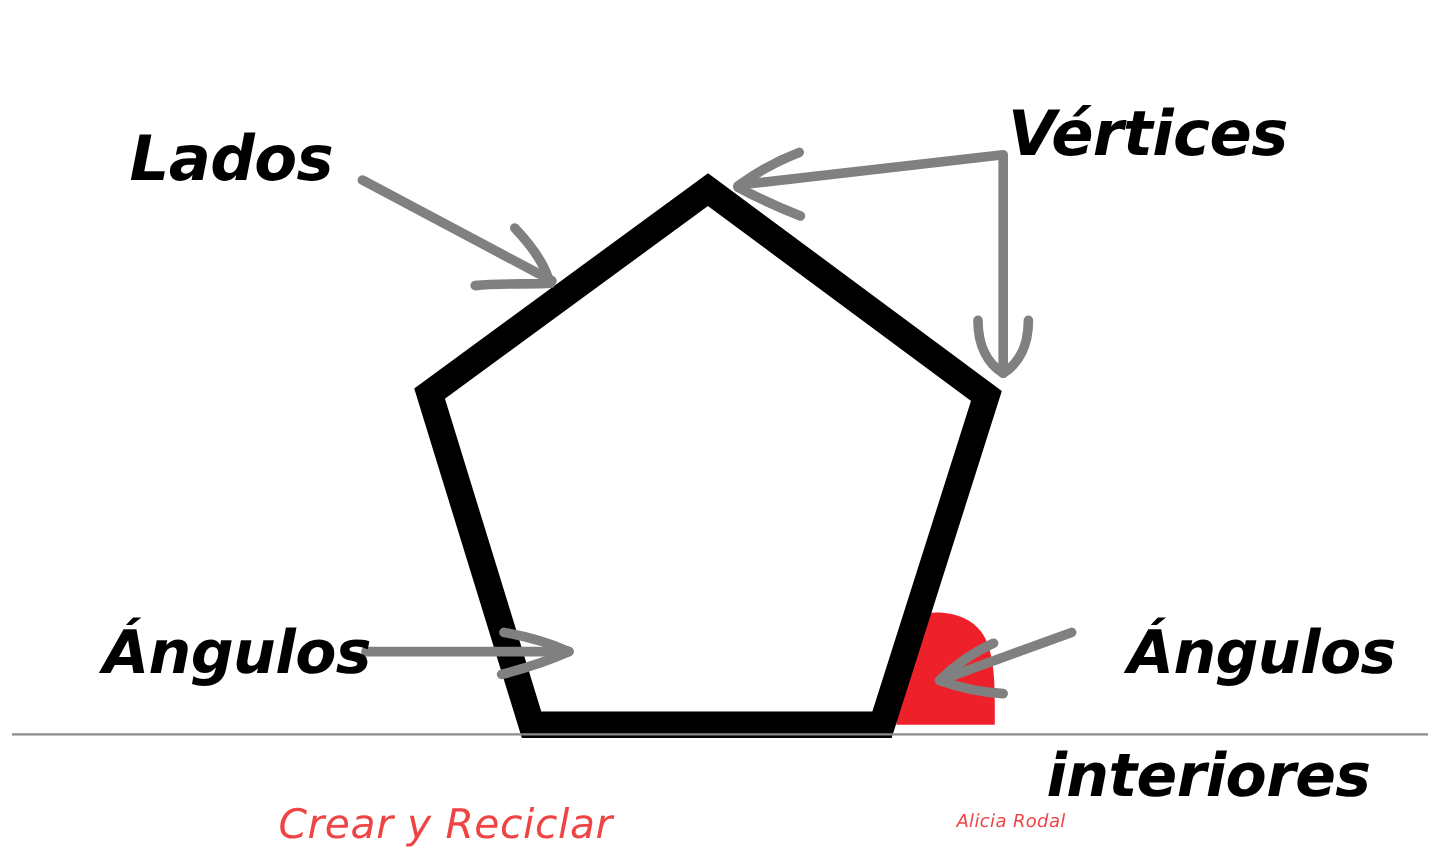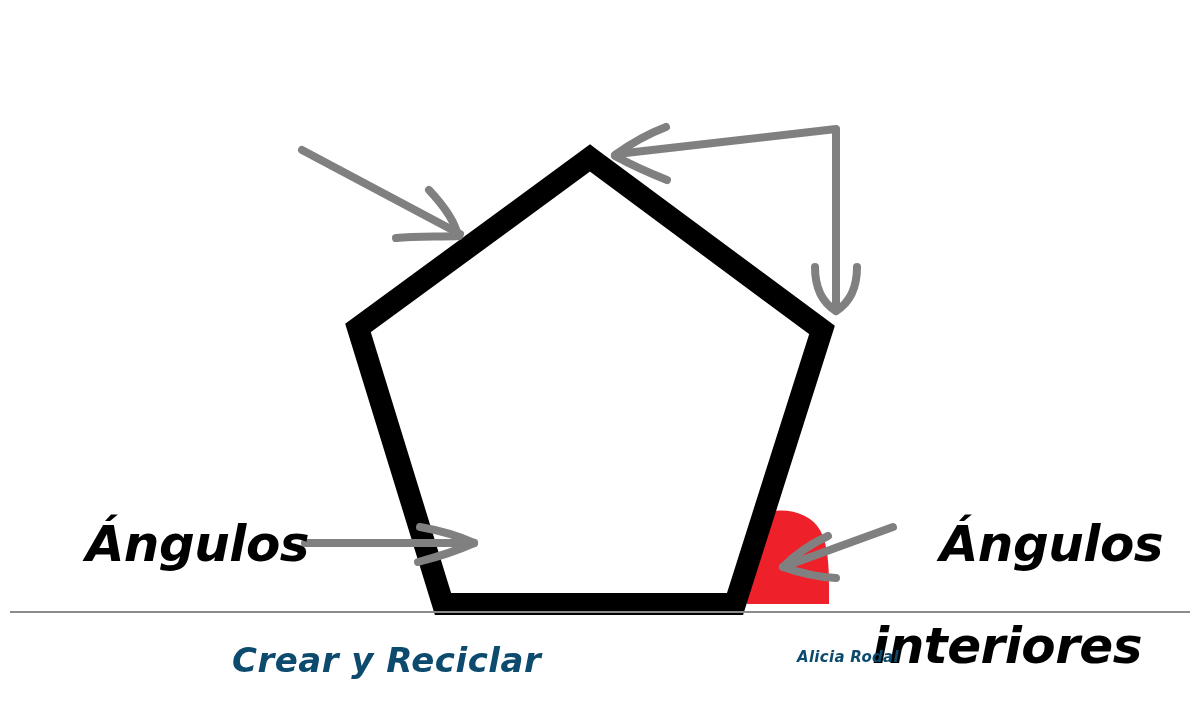--- a/index.html
+++ b/index.html
@@ -55,25 +55,26 @@
     left: 872px;
     top: 468px;
     font-size: 50px;
     text-align: left;
   }
   .label .line2 {
     display: block;
   }
   .footer-text {
     position: absolute;
-    color: #0c4a6e;
+    color: #ef4444;
     font-family: "DejaVu Sans", sans-serif;
     font-style: italic;
-    font-weight: 700;
+    font-weight: 400;
     white-space: pre;
+    margin-top: 27px;
   }
   #footer-brand {
     left: 232px;
     top: 640px;
     font-size: 34px;
     letter-spacing: 0.5px;
   }
   #footer-author {
     left: 797px;
     top: 648px;
@@ -135,21 +136,23 @@
     </g>
 
     <g fill="none" stroke="#808080" stroke-width="8" stroke-linecap="round" stroke-linejoin="round">
       <path d="M 893 527 L 783 567"></path>
       <path d="M 828 536 C 806 546 791 559 783 567"></path>
       <path d="M 836 578 C 818 577 797 572 783 567"></path>
     </g>
 
   </svg>
 
+  <div class="label" id="label-lados">Lados</div>
 
+  <div class="label" id="label-vertices">Vértices</div>
 
   <div class="label" id="label-angulos-interiores">
     <span>Ángulos</span>
   </div>
 
   <div class="label" id="label-angulos-exteriores">
     <span>Ángulos</span>
     <span class="line2">interiores</span>
   </div>
 

